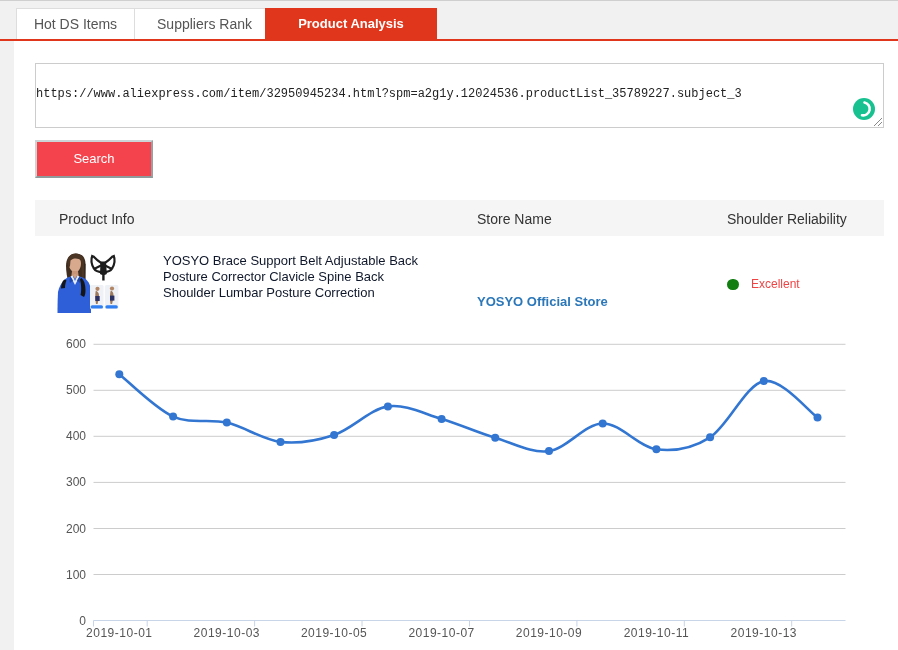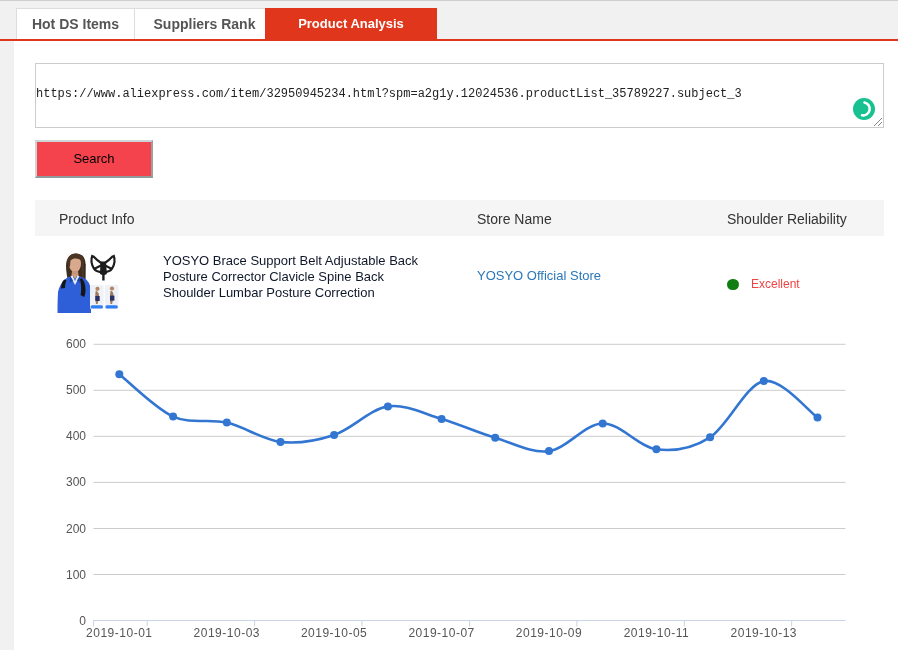--- a/index.html
+++ b/index.html
@@ -1,33 +1,33 @@
 <!DOCTYPE html>
 <html><head>
 <meta charset="utf-8">
 <style>
   html,body{margin:0;padding:0;}
   body{width:898px;height:650px;background:#fff;font-family:"Liberation Sans",sans-serif;overflow:hidden;position:relative;}
   .abs{position:absolute;}
   .gutter{left:0;top:0;width:14px;height:650px;background:#f1f1f1;}
   .topbar{left:0;top:0;width:898px;height:39px;background:#f1f1f1;border-top:1px solid #cfcfcf;box-sizing:border-box;}
   .redline{left:0;top:39px;width:898px;height:2.3px;background:#e0371c;}
-  .tab{top:8px;height:31px;line-height:31px;text-align:center;font-size:14px;color:#555;background:#fff;border:1px solid #ddd;border-bottom:none;box-sizing:border-box;font-weight:bold;}
+  .tab{top:8px;height:31px;line-height:31px;text-align:center;font-size:14px;color:#555;background:#fff;border:1px solid #ddd;border-bottom:none;box-sizing:border-box;}
   .tab1{left:16px;width:119px;}
   .tab2{left:134px;width:141px;}
   .tab3{left:265px;top:8px;width:172px;height:33.3px;line-height:31px;text-align:center;font-size:13px;background:#e0371c;color:#fff;font-weight:bold;}
   .urlbox{left:35px;top:63px;width:849px;height:65px;border:1px solid #ccc;box-sizing:border-box;background:#fff;}
   .urltext{left:36px;top:68px;font-family:"Liberation Mono",monospace;font-size:12px;color:#222;white-space:nowrap;margin-top:19px;}
   .gcirc{left:853px;top:98px;width:22px;height:22px;border-radius:50%;background:#17c290;}
   .grip{left:874px;top:118px;width:9px;height:9px;}
-  .searchbtn{left:35px;top:140px;width:118px;height:38px;background:#f4434d;border-style:solid;border-width:2px;border-color:#ccd4d6 #98a1a2 #919a9b #ccd4d6;box-sizing:border-box;color:#000000;font-size:13px;text-align:center;line-height:33px;}
+  .searchbtn{left:35px;top:140px;width:118px;height:38px;background:#f4434d;border-style:solid;border-width:2px;border-color:#ccd4d6 #98a1a2 #919a9b #ccd4d6;box-sizing:border-box;color:#ffffff;font-size:13px;text-align:center;line-height:33px;}
   .thead{left:35px;top:200px;width:849px;height:36px;background:#f5f5f5;}
   .th{top:211px;font-size:14px;color:#333;}
   .title{left:163px;top:253px;width:290px;font-size:13px;line-height:16px;color:#0f172a;}
-  .store{left:477px;top:268px;font-size:13px;color:#2b77b9;}
+  .store{left:477px;top:294px;font-size:13px;color:#2b77b9;font-weight:bold;}
   .gdot{left:727px;top:278.5px;width:11.5px;height:11.5px;border-radius:50%;background:#127e12;}
   .excellent{left:751px;top:277px;font-size:12px;color:#ef4444;}
 </style>
 </head>
 <body>
 <div class="abs gutter"></div>
 <div class="abs topbar"></div>
 <div class="abs redline"></div>
 <div class="abs tab tab1">Hot DS Items</div>
 <div class="abs tab tab2">Suppliers Rank</div>

